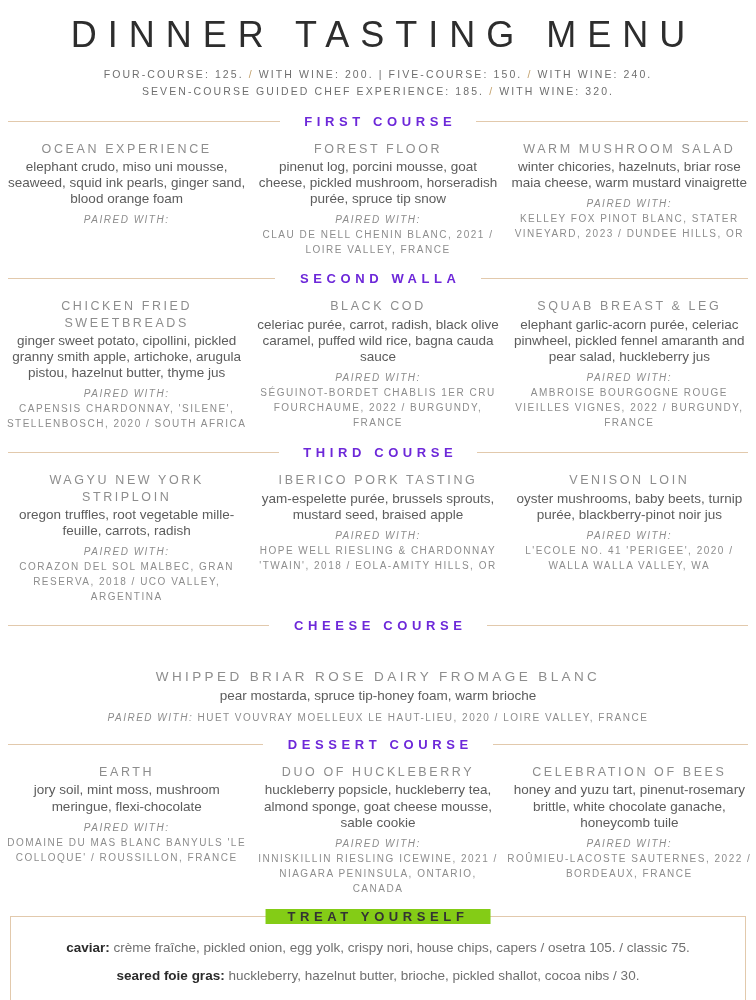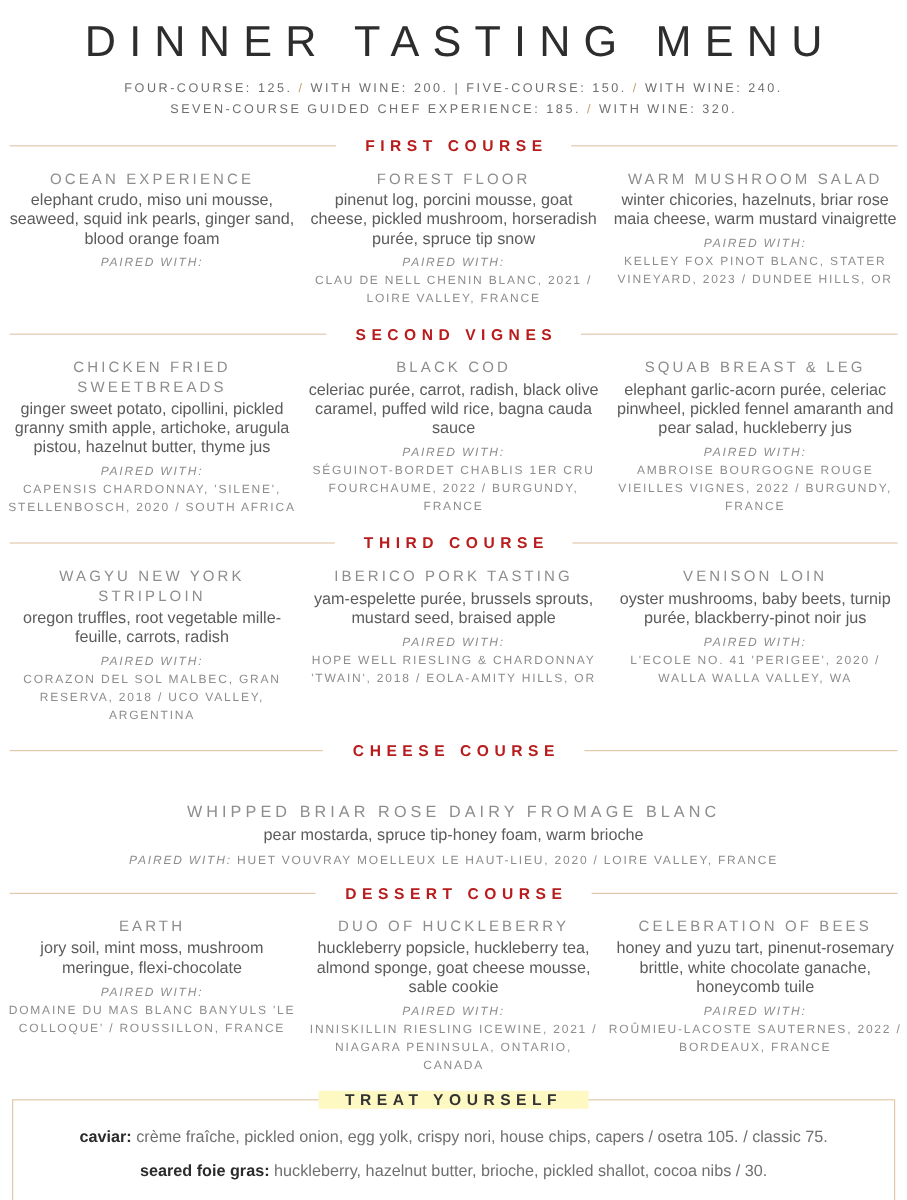--- a/index.html
+++ b/index.html
@@ -17,21 +17,21 @@
     text-align:center; font-size:36px; font-weight:normal;
     letter-spacing:11px; color:#2d2d2d; margin:2px 0 10px; text-indent:11px;
   }
   .pricing { text-align:center; font-size:10.5px; letter-spacing:2.1px; color:#6f6f6f; line-height:1.6; margin:0; }
   .gold { color:#c2a06b; }
 
   
   .course-header { display:flex; align-items:center; margin:14px 8px 9px; }
   .rule { flex:1; height:1px; background:#e2c9ac; }
   .course-title {
-    font-size:13px; letter-spacing:4.6px; color:#b91c1c; font-weight:bold;
+    font-size:13px; letter-spacing:4.6px; color:#6d28d9; font-weight:bold;
     margin:0 20px; white-space:nowrap; text-indent:4.6px;
   }
 
   
   .dishes { display:grid; grid-template-columns:1fr 1fr 1fr; column-gap:4px; padding:0 3px; }
   .dish { text-align:center; }
   .dish-title {
     font-size:12.5px; font-weight:normal; letter-spacing:2.6px; color:#8d8d8d;
     margin:3px 0 2px; line-height:1.3;
   }
@@ -45,21 +45,21 @@
   .cheese-pairing { font-size:10px; letter-spacing:1.5px; color:#8d8d8d; margin:8px 0 0; }
   .cheese-pairing .lbl { font-style:italic; }
 
   
   .treat-box {
     position:relative; margin:20px 10px 0; border:1px solid #e2c9ac;
     padding:17px 8px 13px; text-align:center;
   }
   .treat-title {
     position:absolute; top:-8px; left:50%; transform:translateX(-50%);
-    background:#fef9c3; padding:0 22px; margin:0; white-space:nowrap;
+    background:#84cc16; padding:0 22px; margin:0; white-space:nowrap;
     font-size:13px; letter-spacing:4.6px; font-weight:bold; color:#333333;
   }
   .treat-item { font-size:13.5px; color:#707070; line-height:2.1; margin:0; }
   .treat-item .treat-label { font-weight:bold; color:#2b2b2b; }
 </style>
 </head>
 <body>
 
 <div class="page">
 
@@ -90,21 +90,21 @@
         <p class="dish-desc">winter chicories, hazelnuts, briar rose maia cheese, warm mustard vinaigrette</p>
         <p class="paired-label">PAIRED WITH:</p>
         <p class="wine">KELLEY FOX PINOT BLANC, STATER VINEYARD, 2023 / DUNDEE HILLS, OR</p>
       </article>
     </div>
   </section>
 
   <section>
     <div class="course-header">
       <span class="rule"></span>
-      <h2 class="course-title">SECOND VIGNES</h2>
+      <h2 class="course-title">SECOND WALLA</h2>
       <span class="rule"></span>
     </div>
     <div class="dishes">
       <article class="dish">
         <h3 class="dish-title">CHICKEN FRIED SWEETBREADS</h3>
         <p class="dish-desc">ginger sweet potato, cipollini, pickled granny smith apple, artichoke, arugula pistou, hazelnut butter, thyme jus</p>
         <p class="paired-label">PAIRED WITH:</p>
         <p class="wine">CAPENSIS CHARDONNAY, 'SILENE', STELLENBOSCH, 2020 / SOUTH AFRICA</p>
       </article>
       <article class="dish">

